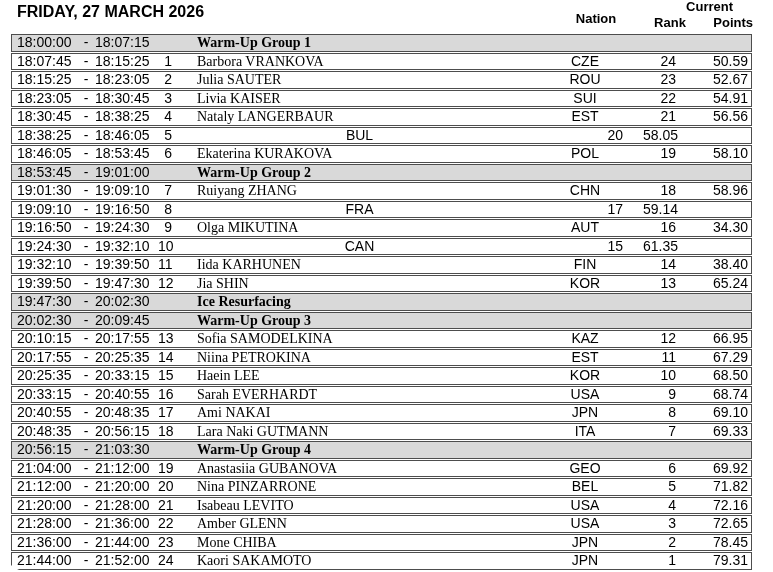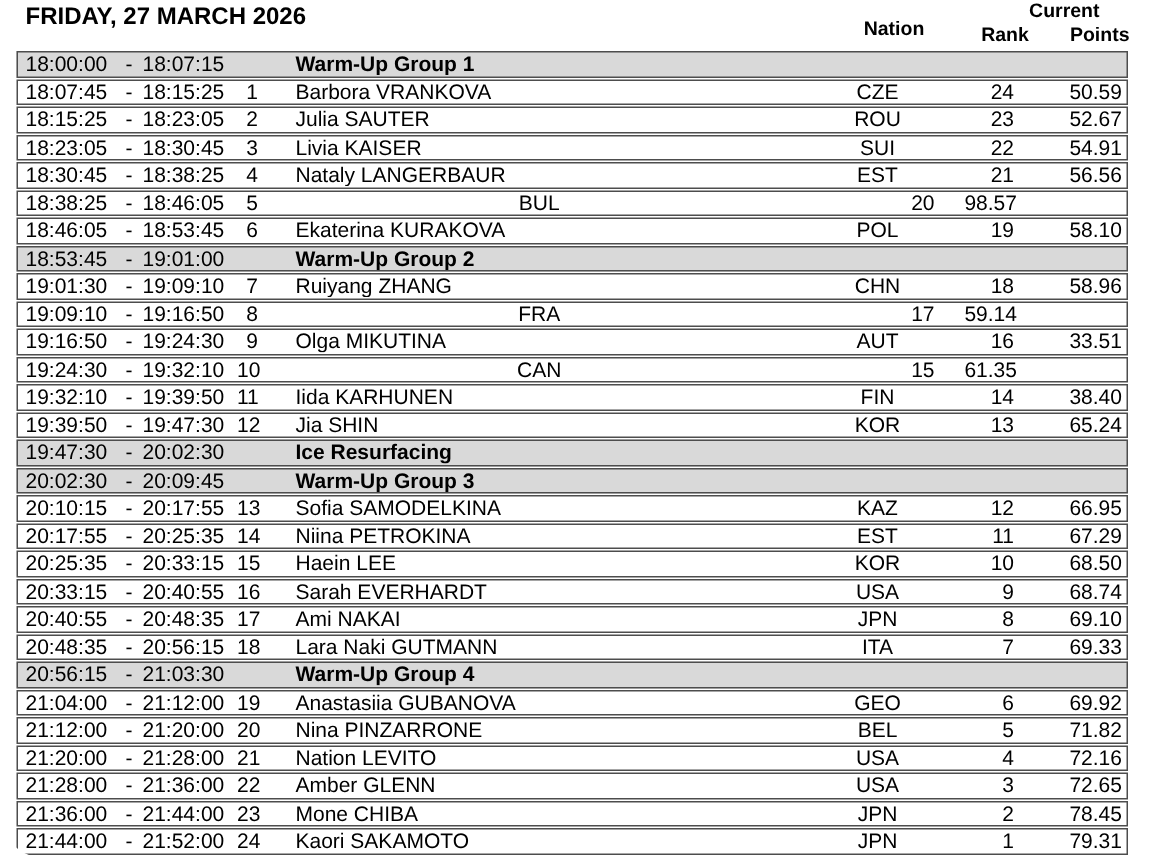--- a/index.html
+++ b/index.html
@@ -58,21 +58,21 @@
     padding: 0 3px 0 5px;
     font-size: 14px;
     line-height: 15px;
   }
   .row.group { background: #d9d9d9; }
   .row.group .name { font-weight: bold; }
   .c { white-space: nowrap; overflow: hidden; }
   .dash   { text-align: center; }
   .t2     { padding-left: 3px; }
   .num    { text-align: right; padding-right: 2px; }
-  .name   { padding-left: 23px; }
+  .name   { padding-left: 23px; font-family: Liberation Serif, serif; }
   .nation { text-align: center; }
   .rank   { text-align: right; padding-right: 2px; }
   .points { text-align: right; }
 </style>
 </head>
 <body>
 
 <div class="page">
 
   <div class="title">FRIDAY, 27 MARCH 2026</div>
@@ -133,21 +133,21 @@
     <span class="c rank fld-rank">21</span>
     <span class="c points fld-points">56.56</span>
   </div>
       <div class="row">
     <span class="c t1 fld-start">18:38:25</span>
     <span class="c dash fld-dash">-</span>
     <span class="c t2 fld-end">18:46:05</span>
     <span class="c num fld-num">5</span>
     <span class="c nation fld-nation">BUL</span>
     <span class="c rank fld-rank">20</span>
-    <span class="c points fld-points">98.57</span>
+    <span class="c points fld-points">58.05</span>
   </div>
       <div class="row">
     <span class="c t1 fld-start">18:46:05</span>
     <span class="c dash fld-dash">-</span>
     <span class="c t2 fld-end">18:53:45</span>
     <span class="c num fld-num">6</span>
     <span class="c name fld-name">Ekaterina KURAKOVA</span>
     <span class="c nation fld-nation">POL</span>
     <span class="c rank fld-rank">19</span>
     <span class="c points fld-points">58.10</span>
@@ -182,21 +182,21 @@
     <span class="c points fld-points">59.14</span>
   </div>
       <div class="row">
     <span class="c t1 fld-start">19:16:50</span>
     <span class="c dash fld-dash">-</span>
     <span class="c t2 fld-end">19:24:30</span>
     <span class="c num fld-num">9</span>
     <span class="c name fld-name">Olga MIKUTINA</span>
     <span class="c nation fld-nation">AUT</span>
     <span class="c rank fld-rank">16</span>
-    <span class="c points fld-points">33.51</span>
+    <span class="c points fld-points">34.30</span>
   </div>
       <div class="row">
     <span class="c t1 fld-start">19:24:30</span>
     <span class="c dash fld-dash">-</span>
     <span class="c t2 fld-end">19:32:10</span>
     <span class="c num fld-num">10</span>
     <span class="c nation fld-nation">CAN</span>
     <span class="c rank fld-rank">15</span>
     <span class="c points fld-points">61.35</span>
   </div>
@@ -328,21 +328,21 @@
     <span class="c name fld-name">Nina PINZARRONE</span>
     <span class="c nation fld-nation">BEL</span>
     <span class="c rank fld-rank">5</span>
     <span class="c points fld-points">71.82</span>
   </div>
       <div class="row">
     <span class="c t1 fld-start">21:20:00</span>
     <span class="c dash fld-dash">-</span>
     <span class="c t2 fld-end">21:28:00</span>
     <span class="c num fld-num">21</span>
-    <span class="c name fld-name">Nation LEVITO</span>
+    <span class="c name fld-name">Isabeau LEVITO</span>
     <span class="c nation fld-nation">USA</span>
     <span class="c rank fld-rank">4</span>
     <span class="c points fld-points">72.16</span>
   </div>
       <div class="row">
     <span class="c t1 fld-start">21:28:00</span>
     <span class="c dash fld-dash">-</span>
     <span class="c t2 fld-end">21:36:00</span>
     <span class="c num fld-num">22</span>
     <span class="c name fld-name">Amber GLENN</span>

